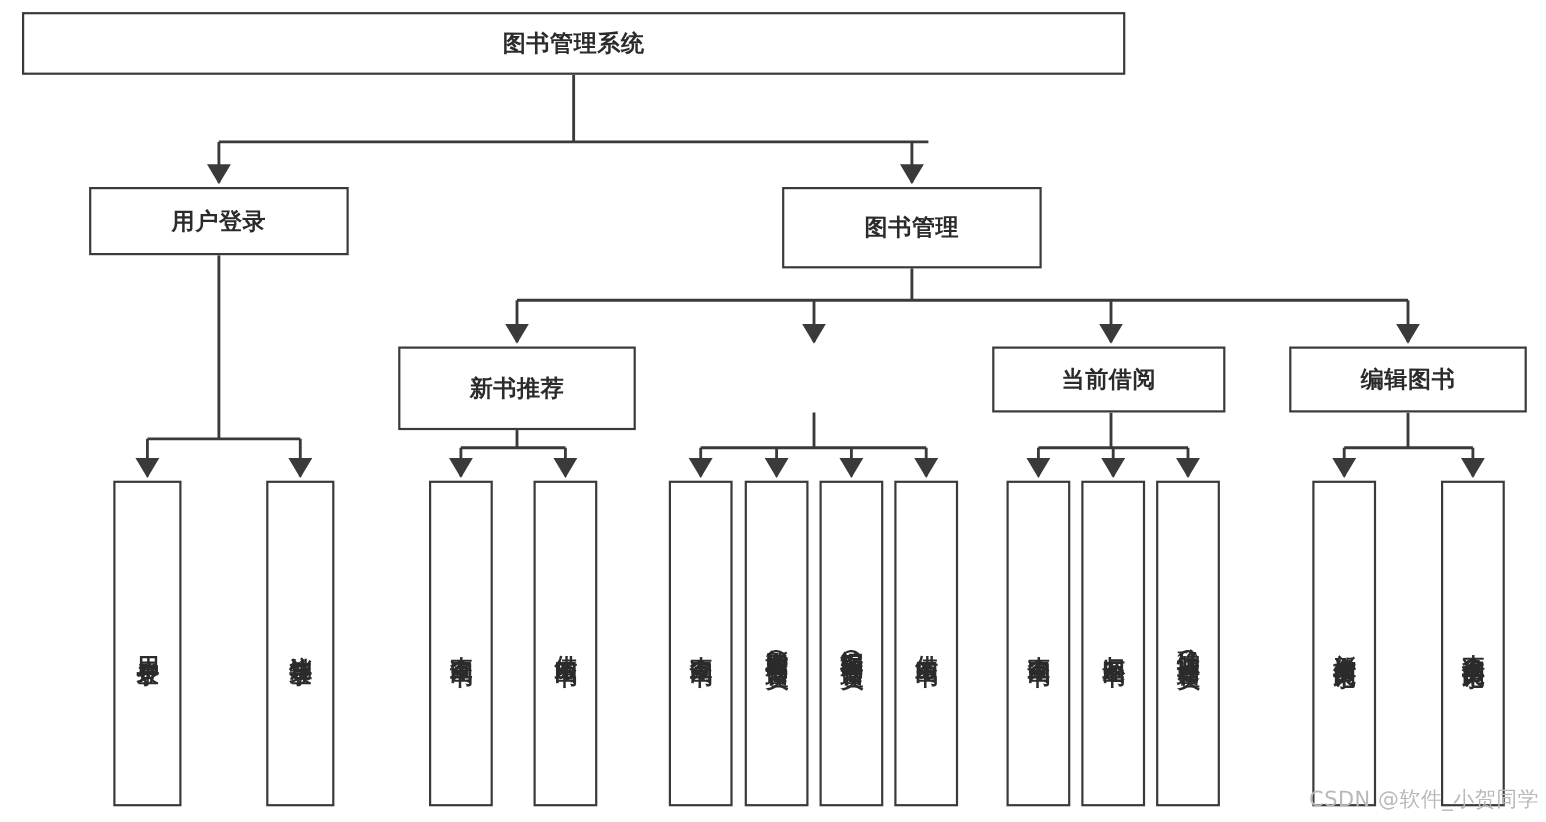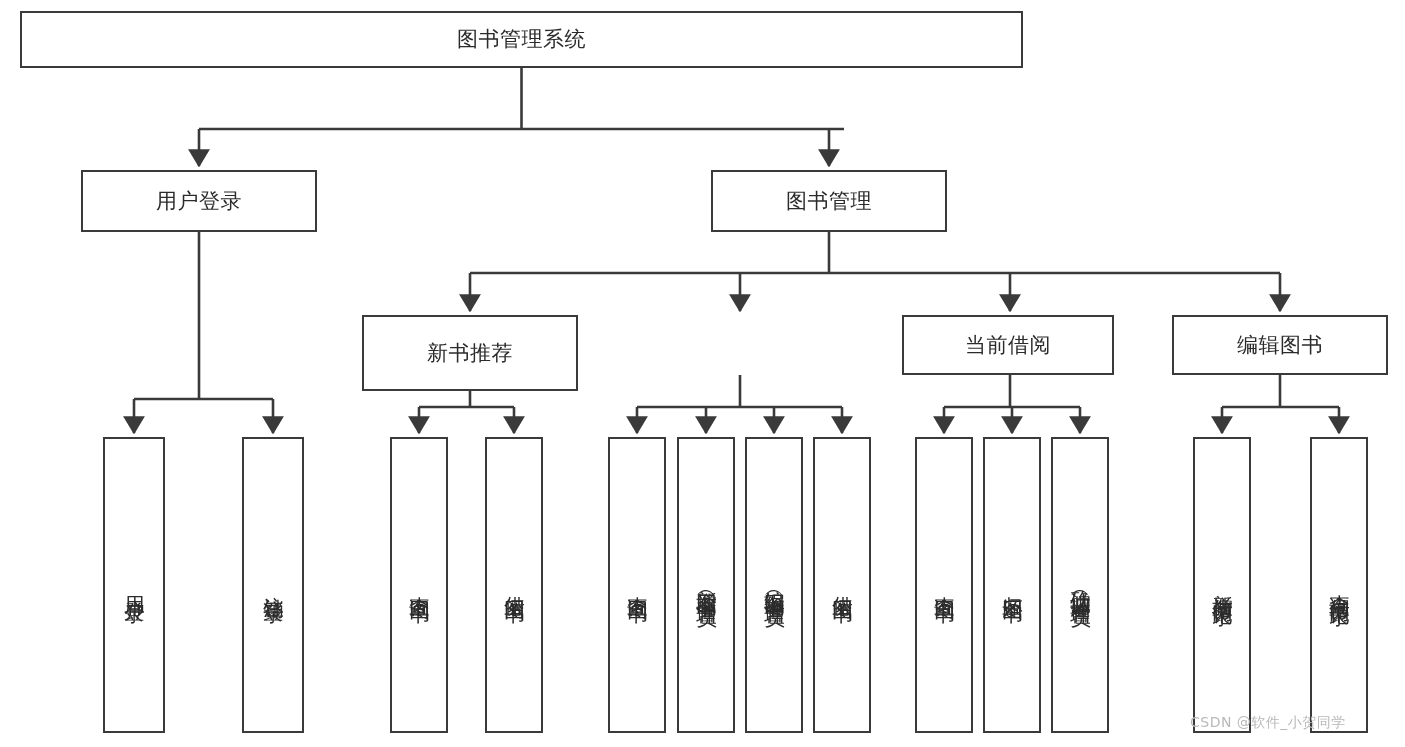--- a/index.html
+++ b/index.html
@@ -26,20 +26,21 @@
   }
   .node {
     position: absolute;
     box-sizing: border-box;
     border: 2.2px solid #3a3a3a;
     background: #ffffff;
     display: flex;
     align-items: center;
     justify-content: center;
     color: #2b2b2b;
+    font-weight: bold;
   }
   .node .label {
     display: block;
     text-align: center;
     line-height: 1.08;
     letter-spacing: 0.5px;
   }
   .node.horizontal .label {
     font-size: 21px;
     writing-mode: horizontal-tb;
@@ -52,21 +53,21 @@
     writing-mode: vertical-rl;
     text-orientation: upright;
     font-size: 20.5px;
     line-height: 1.12;
     letter-spacing: 2.5px;
     max-height: 100%;
   }
   .watermark {
     position: absolute;
     color: #b9b9b9;
-    font-size: 14px;
+    font-size: 19px;
     white-space: nowrap;
     letter-spacing: 0.5px;
     user-select: none;
   }
 </style>
 </head>
 <body>
 
 <div id="canvas">
 
@@ -121,21 +122,21 @@
     </g>
   </svg>
 
   <div class="node horizontal" id="node-root" style="left: 20px; top: 11px; width: 1003px; height: 57px;">
     <span class="label">图书管理系统</span>
   </div>
 
   <div class="node horizontal" id="node-l2-0" style="left: 81px; top: 170px; width: 236px; height: 62px;">
     <span class="label">用户登录</span>
   </div>
-  <div class="node horizontal" id="node-l2-1" style="left: 711px; top: 170px; width: 236px; height: 62px;">
+  <div class="node horizontal" id="node-l2-1" style="left: 711px; top: 170px; width: 236px; height: 74px;">
     <span class="label">图书管理</span>
   </div>
 
   <div class="node horizontal" id="node-l3-0" style="left: 362px; top: 315px; width: 216px; height: 76px;">
     <span class="label">新书推荐</span>
   </div>
   <div class="node horizontal" id="node-l3-2" style="left: 902px; top: 315px; width: 212px; height: 60px;">
     <span class="label">当前借阅</span>
   </div>
   <div class="node horizontal" id="node-l3-3" style="left: 1172px; top: 315px; width: 216px; height: 60px;">

